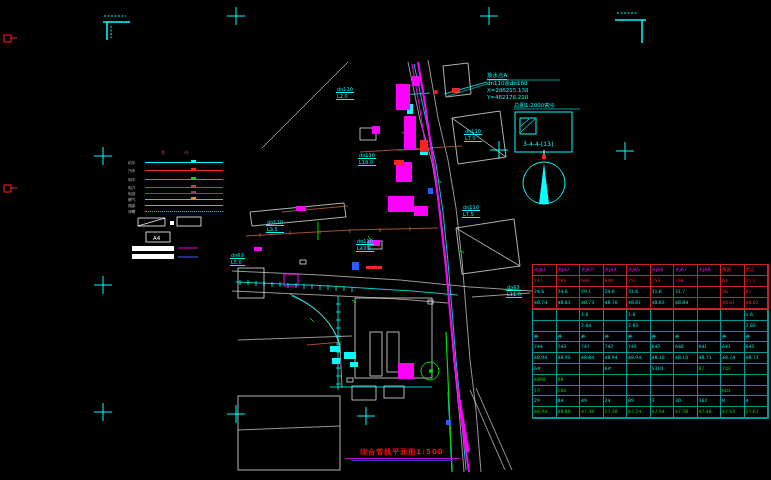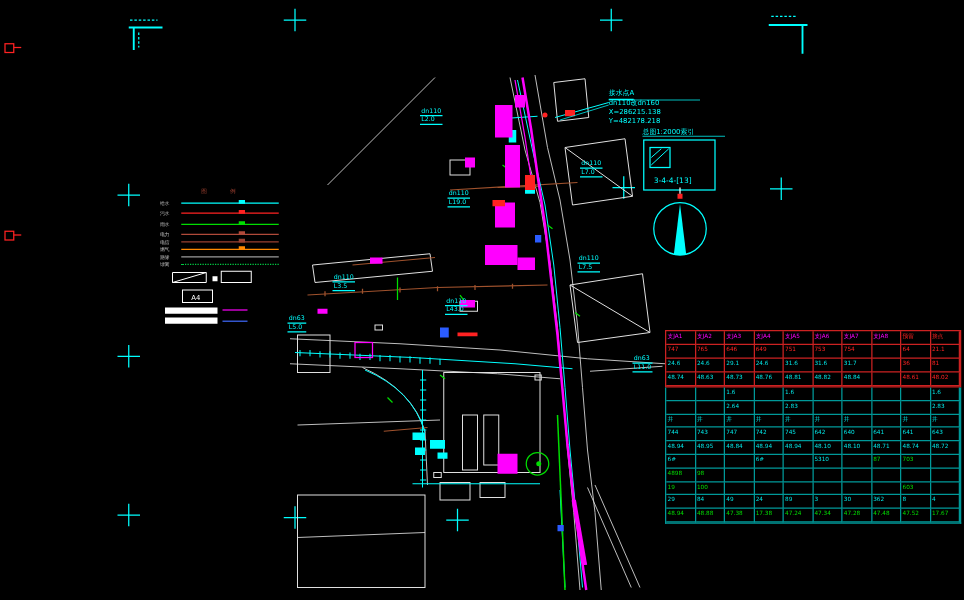--- a/index.html
+++ b/index.html
@@ -435,14 +435,19 @@
         <div class="cell" style="color: rgb(0, 221, 0);">47.24</div>
         <div class="cell" style="color: rgb(0, 221, 0);">47.34</div>
         <div class="cell" style="color: rgb(0, 221, 0);">47.28</div>
         <div class="cell" style="color: rgb(0, 221, 0);">47.48</div>
         <div class="cell" style="color: rgb(0, 221, 0);">47.52</div>
         <div class="cell" style="color: rgb(0, 221, 0);">17.67</div>
       </div>
   </div>
 
   
+  <div id="dtitle">
+    <div class="t">综合管线平面图1:500</div>
+    <div class="u1"></div>
+    <div class="u2"></div>
+  </div>
 
 </div>
 
 </body></html>

